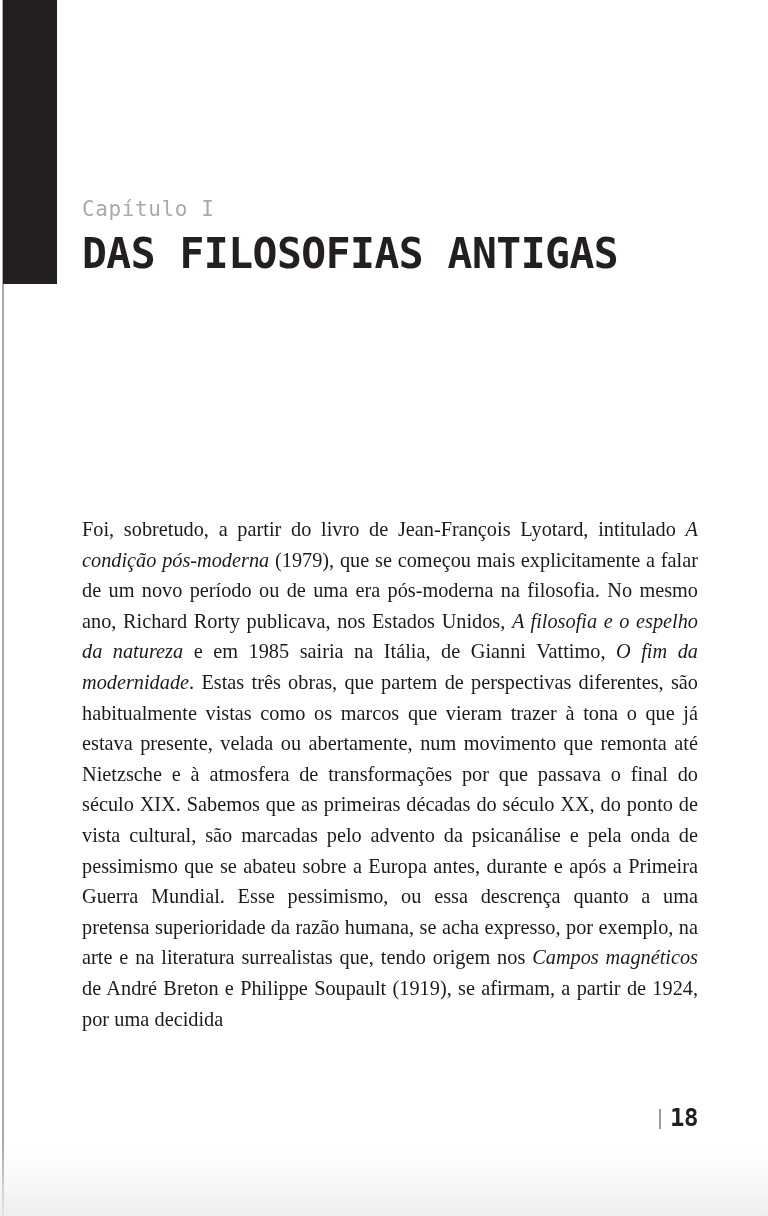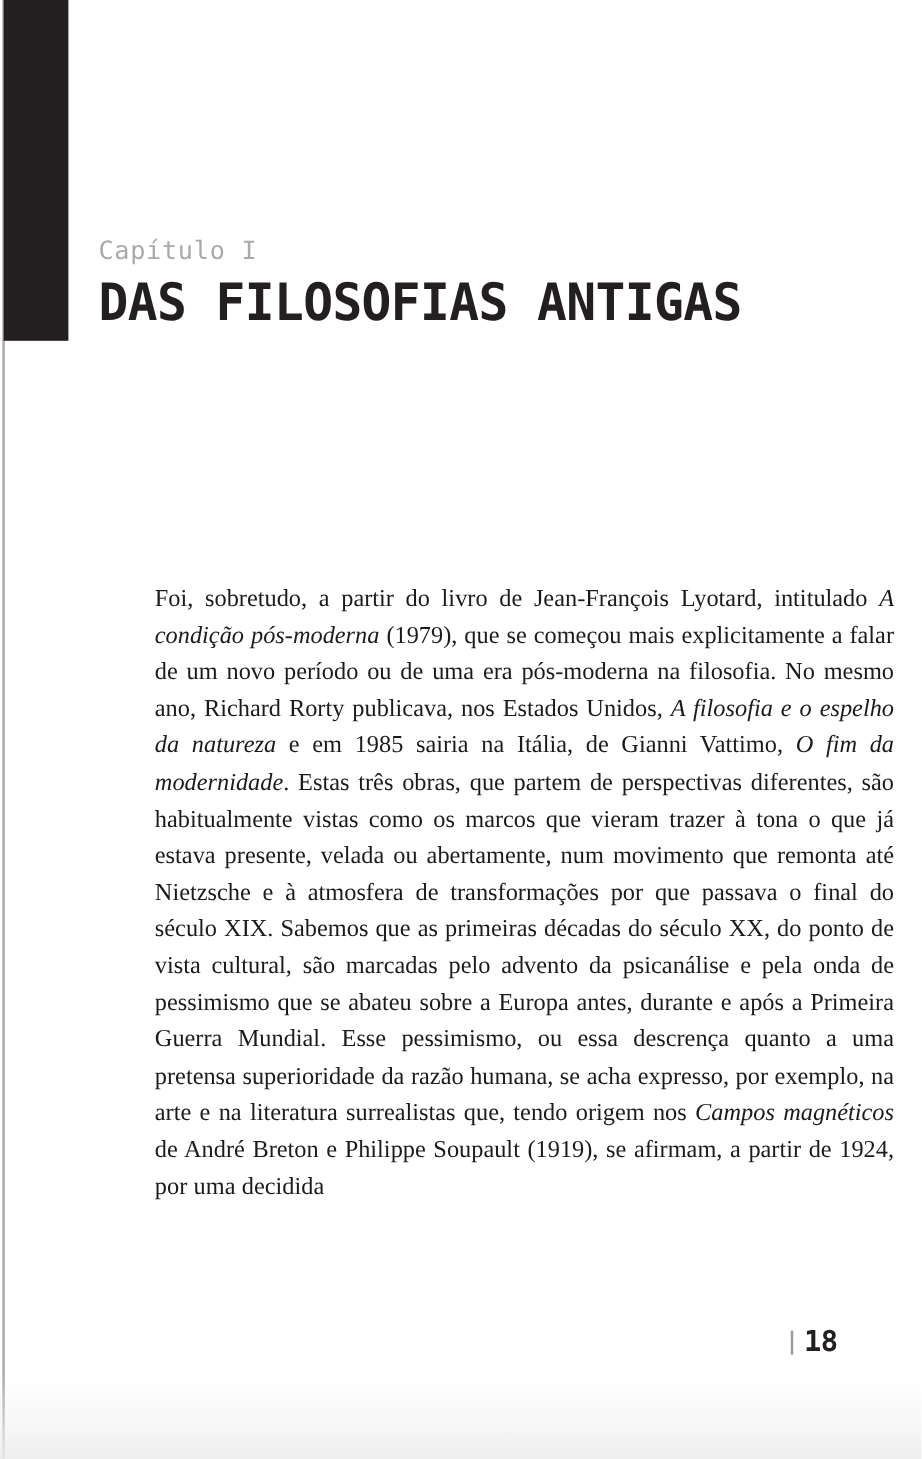--- a/index.html
+++ b/index.html
@@ -71,23 +71,22 @@
     color: #231f20;
     white-space: nowrap;
     transform: scaleX(0.96);
     transform-origin: left center;
   }
 
   
   .body-column {
     position: absolute;
     left: 82px;
-    top: 484px;
+    top: 514px;
     width: 616px;
-    margin-left: 47px;
   }
   .body-paragraph {
     margin: 0;
     font-family: "Liberation Serif", "DejaVu Serif", serif;
     font-size: 20.3px;
     line-height: 30.6px;
     color: #1b1b1b;
     text-align: justify;
     text-justify: inter-word;
     hyphens: manual;

